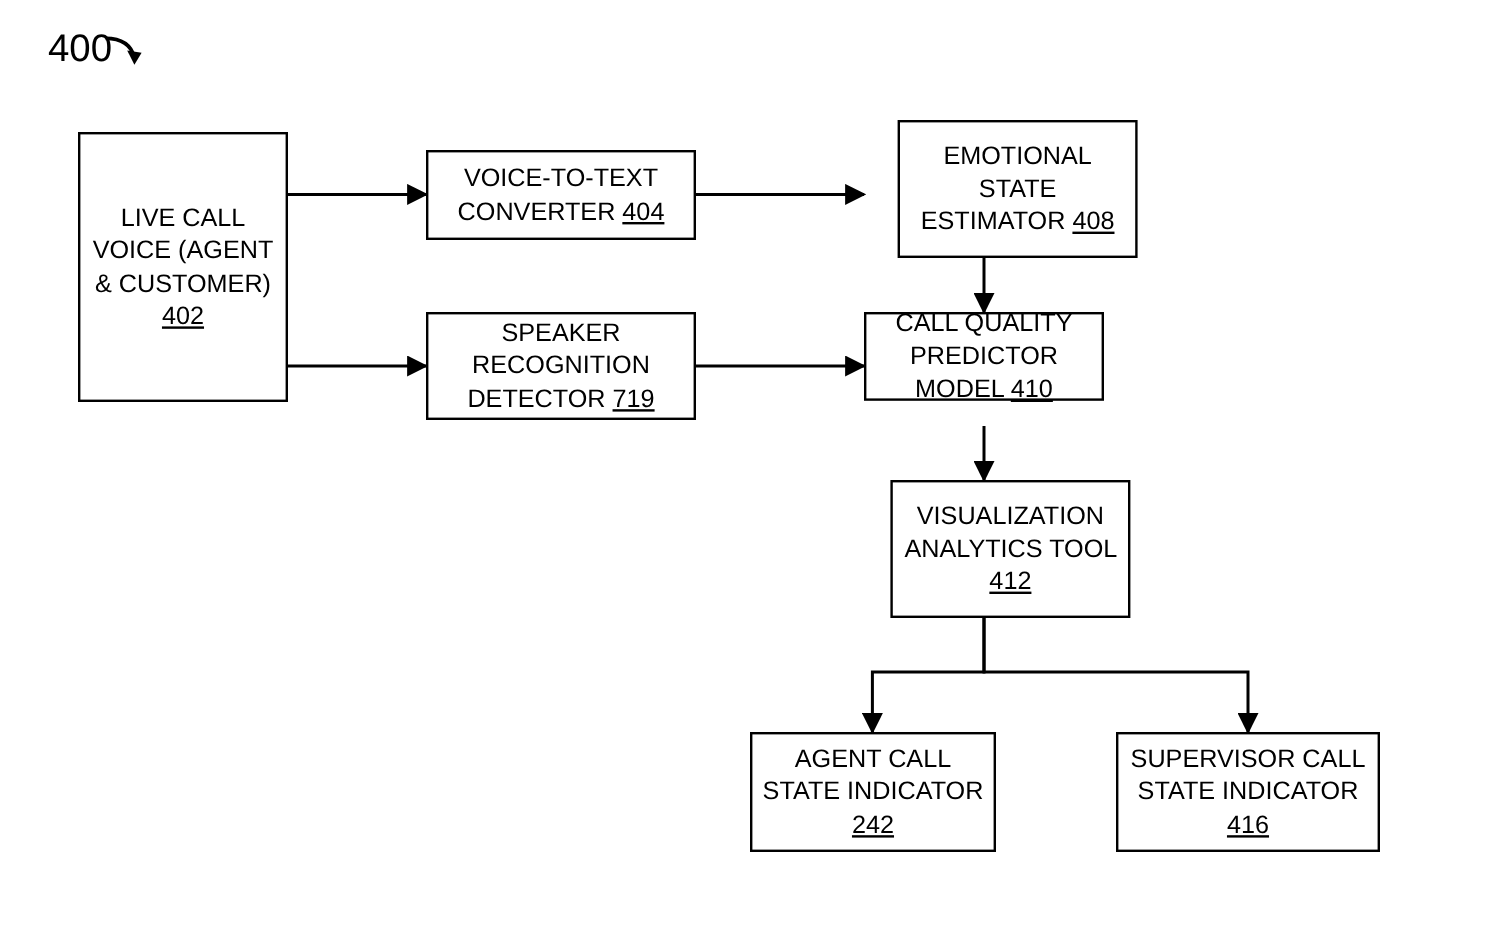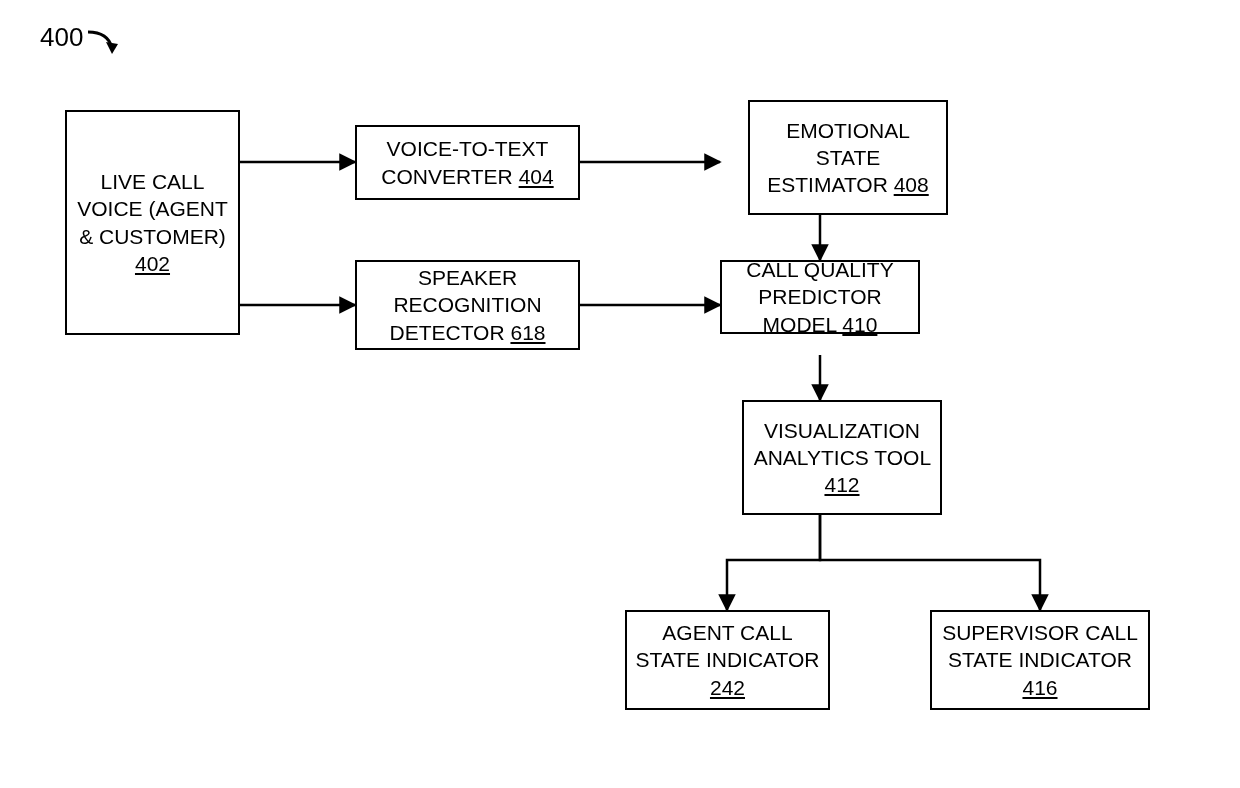--- a/index.html
+++ b/index.html
@@ -7,21 +7,21 @@
     background: #fff;
     font-family: Arial, Helvetica, sans-serif;
   }
   .canvas {
     position: relative;
     width: 1240px;
     height: 788px;
   }
   .fig-label {
     position: absolute;
-    font-size: 26px;
+    font-size: 32px;
     font-weight: 400;
   }
   .arrow-hook {
     position: absolute;
     width: 40px;
     height: 28px;
   }
   .arrow-hook svg { width: 100%; height: 100%; }
   .box {
     position: absolute;
@@ -70,21 +70,21 @@
   <div class="box" style="left:355px; top:125px; width:225px; height:75px;">
     <div>
       <span>VOICE-TO-TEXT CONVERTER</span>
       <span class="ref">404</span>
     </div>
   </div>
 
   <div class="box" style="left:355px; top:260px; width:225px; height:90px;">
     <div>
       <span>SPEAKER RECOGNITION DETECTOR</span>
-      <span class="ref">618</span>
+      <span class="ref">719</span>
     </div>
   </div>
 
   <div class="box" style="left:720px; top:100px; width:200px; height:115px;margin-left:28px;">
     <div>
       <span>EMOTIONAL STATE ESTIMATOR</span>
       <span class="ref">408</span>
     </div>
   </div>
 

